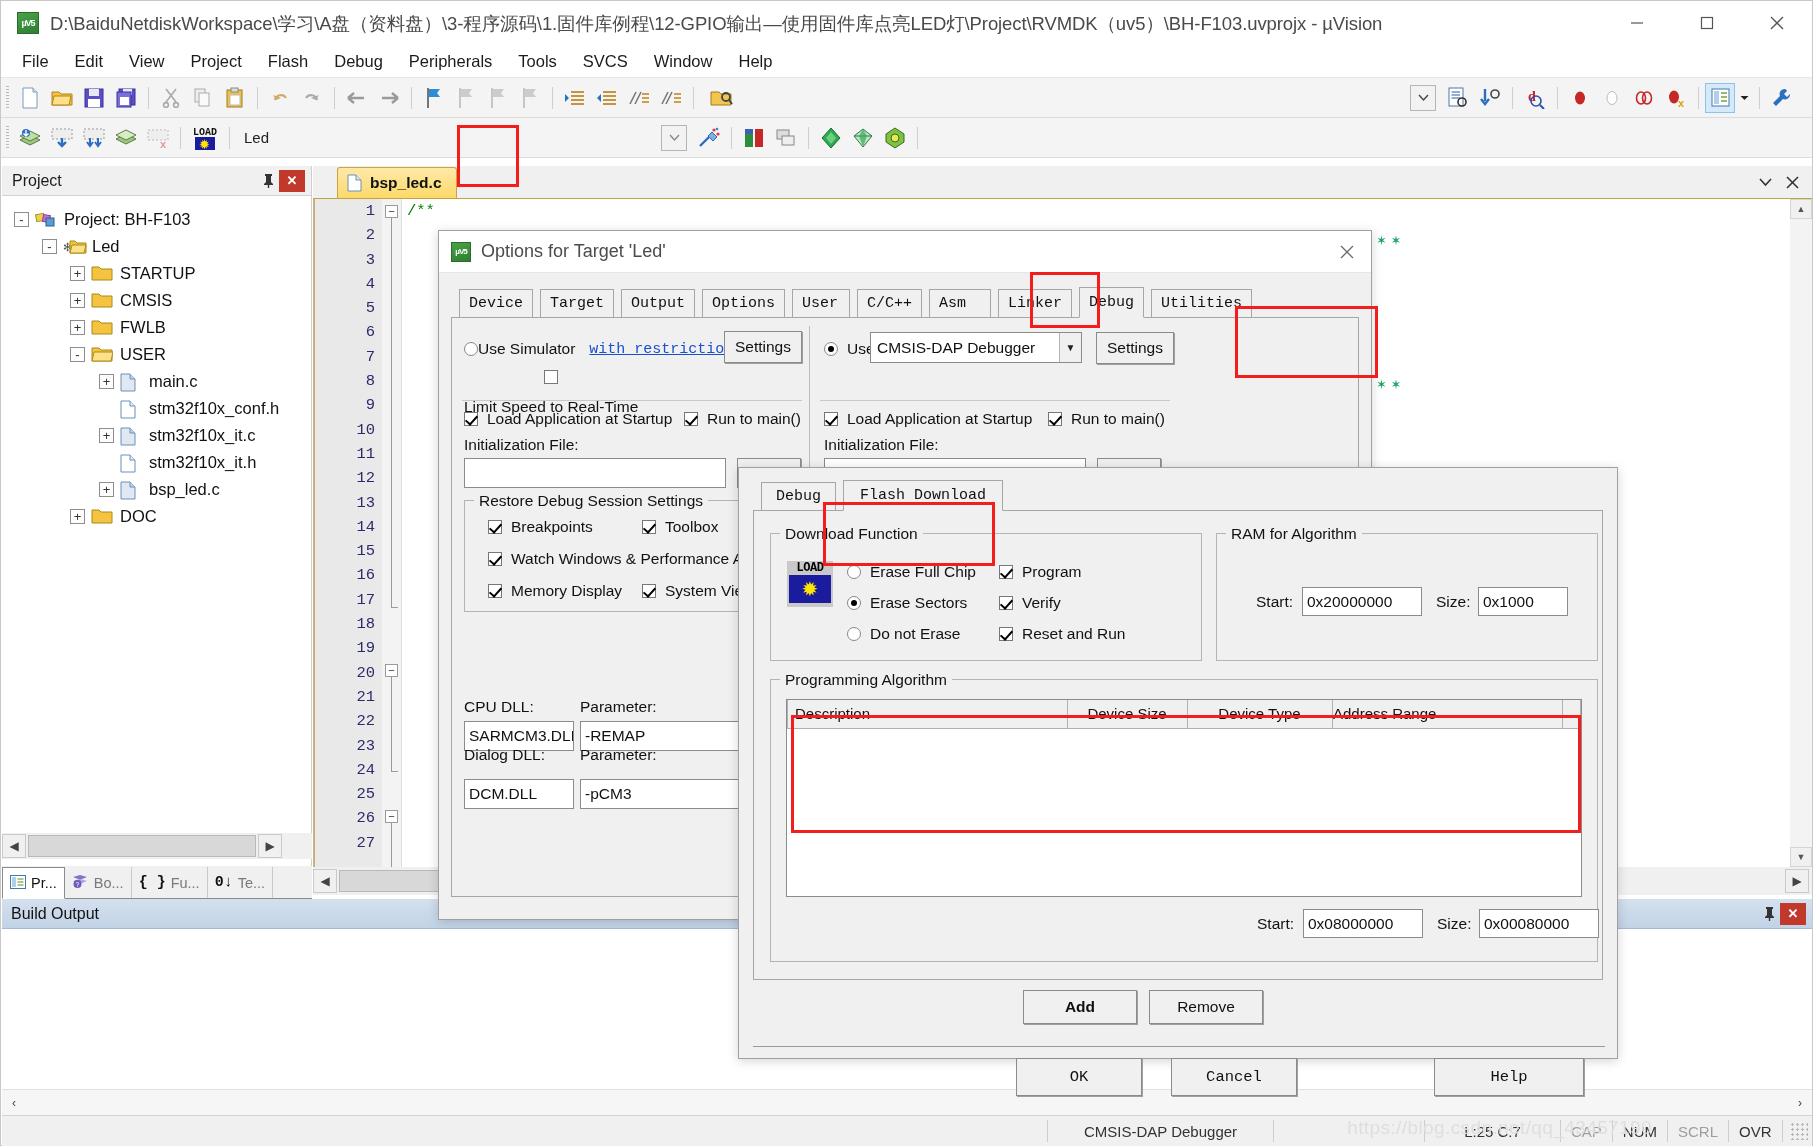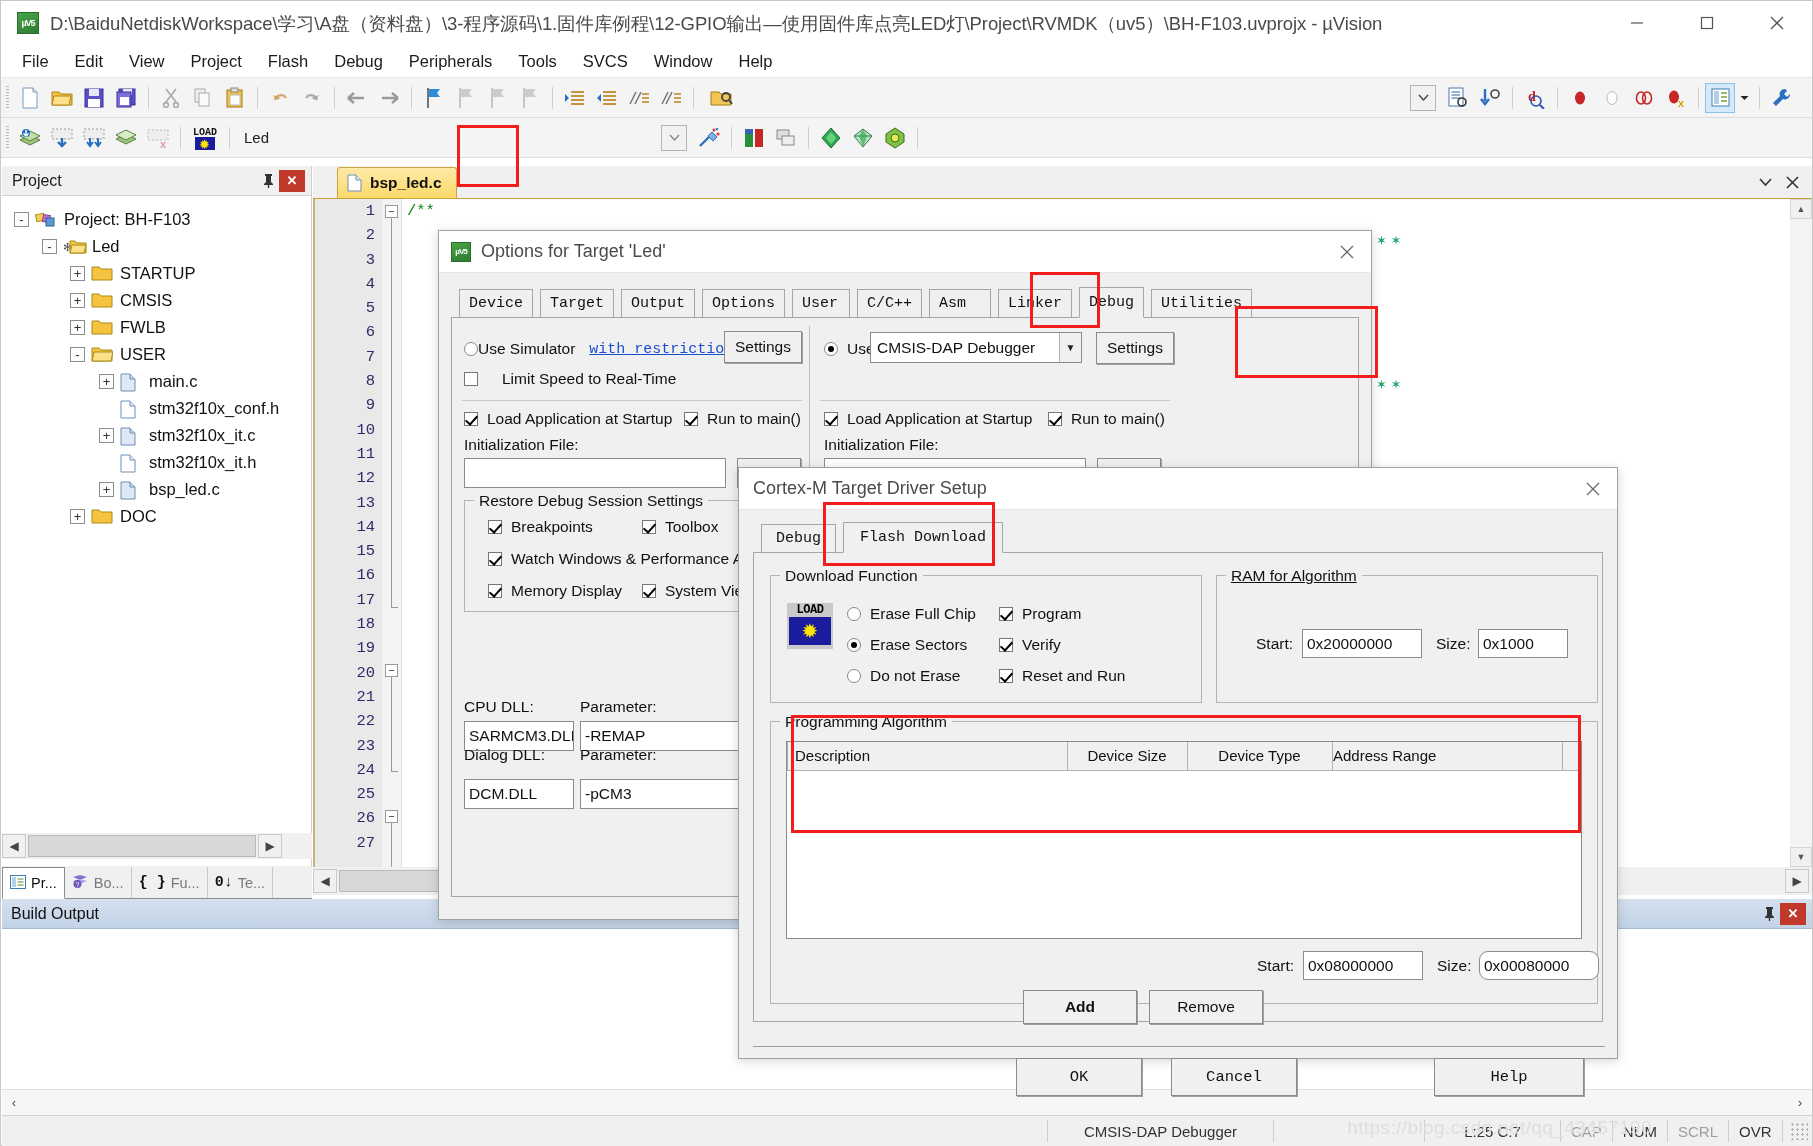--- a/index.html
+++ b/index.html
@@ -1055,21 +1055,21 @@
     <div class="tabpage">
 
       <div class="vdiv" style="left:357px; top:8px; height:360px;"></div>
 
       <div class="row" style="position:absolute; left:12px; top:22px; gap:0;text-align:right;">
         <span class="radio"></span>
         <span class="lbl">Use Simulator</span>
         <span class="glink" style="margin-left:14px">with restrictions</span>
       </div>
       <div class="btn" style="position:absolute;left:272px;top:13px;width:78px;height:32px;">Settings</div>
-      <div class="row" style="position:absolute; left:12px; top:52px; gap:24px;">
+      <div class="row" style="position:absolute; left:12px; top:52px; gap:14px;flex-direction:column;">
         <span class="chk"></span>
         <span class="lbl">Limit Speed to Real-Time</span>
       </div>
       <div class="hdiv" style="left:10px; top:82px; width:340px;"></div>
       <div class="row" style="position:absolute; left:12px; top:92px; gap:9px;">
         <span class="chk on"></span>
         <span class="lbl">Load Application at Startup</span>
       </div>
       <div class="row" style="position:absolute; left:232px; top:92px; gap:9px;">
         <span class="chk on"></span>
@@ -1133,29 +1133,20 @@
       <div class="tfield" style="position:absolute;left:372px;top:140px;width:262px;height:30px;"></div>
       <div class="btn" style="position:absolute;left:645px;top:140px;width:64px;height:30px;">Edit...</div>
     </div>
   </div>
 
   <div class="redbox" style="left:1029px; top:271px; width:70px; height:56px; z-index:40;"></div>
 
   <div class="redbox" style="left:1234px; top:305px; width:143px; height:72px; z-index:40;"></div>
 
   <div class="dlg" id="cortexDlg">
-    <div class="dlg-title">
-      <div class="dt" style="margin-left:14px">Cortex-M Target Driver Setup</div>
-      <div class="dx">
-        <svg width="18" height="18" viewBox="0 0 18 18">
-            <line x1="3" y1="3" x2="15" y2="15" stroke="#6a6a6a" stroke-width="1.3"></line>
-            <line x1="15" y1="3" x2="3" y2="15" stroke="#6a6a6a" stroke-width="1.3"></line>
-          </svg>
-      </div>
-    </div>
 
     <div class="tabstrip" style="margin:12px 0 0 14px">
       <div class="ktab" style="padding:4px 14px 5px 14px">Debug</div>
       <div class="ktab active" style="padding:4px 16px 5px 16px">Flash Download</div>
     </div>
 
     <div class="tabpage" style="height:470px;margin:0 14px 12px 14px;">
 
       <div class="groupbox" style="left:16px; top:22px; width:432px; height:128px;"></div>
       <div class="grouplbl" style="left:26px; top:14px;">Download Function</div>
@@ -1184,21 +1175,21 @@
       <div class="row" style="position:absolute;left:245px;top:83px;gap:9px;">
         <span class="chk on"></span>
         <span class="lbl">Verify</span>
       </div>
       <div class="row" style="position:absolute;left:245px;top:114px;gap:9px;">
         <span class="chk on"></span>
         <span class="lbl">Reset and Run</span>
       </div>
 
       <div class="groupbox" style="left:462px; top:22px; width:382px; height:128px;"></div>
-      <div class="grouplbl" style="left:472px; top:14px;text-decoration:underline;">RAM for Algorithm</div>
+      <div class="grouplbl" style="left:472px; top:14px;">RAM for Algorithm</div>
       <div class="lbl" style="position:absolute;left:502px;top:82px;">Start:</div>
       <div class="tfield" style="position:absolute;left:548px;top:76px;width:120px;height:29px;">0x20000000</div>
       <div class="lbl" style="position:absolute;left:682px;top:82px;">Size:</div>
       <div class="tfield" style="position:absolute;left:724px;top:76px;width:90px;height:29px;">0x1000</div>
 
       <div class="groupbox" style="left:16px; top:168px; width:828px; height:283px;"></div>
       <div class="grouplbl" style="left:26px; top:160px;">Programming Algorithm</div>
 
       <div class="listbody" style="position:absolute;left:32px;top:188px;width:796px;height:198px;border:1px solid #8b8b8b;">
         <table class="palg">
@@ -1215,21 +1206,21 @@
             <tr>
                 <td colspan="5" style="height:120px;background:#ffffff"></td>
               </tr>
           </tbody>
         </table>
       </div>
 
       <div class="lbl" style="position:absolute;left:503px;top:404px;">Start:</div>
       <div class="tfield" style="position:absolute;left:549px;top:398px;width:120px;height:29px;">0x08000000</div>
       <div class="lbl" style="position:absolute;left:683px;top:404px;">Size:</div>
-      <div class="tfield" style="position:absolute;left:725px;top:398px;width:120px;height:29px;border-radius:9px;">0x00080000</div>
+      <div class="tfield" style="position:absolute;left:725px;top:398px;width:120px;height:29px;">0x00080000</div>
     </div>
 
     <div class="btn" style="position:absolute;left:284px;top:522px;width:114px;height:34px;font-weight:bold;">Add</div>
     <div class="btn" style="position:absolute;left:410px;top:522px;width:114px;height:34px;">Remove</div>
 
     <div class="hdiv" style="position:absolute;left:14px;top:578px;width:852px;background:#9a9a9a;"></div>
 
     <div class="btn mono" style="position:absolute;left:277px;top:590px;width:126px;height:38px;">OK</div>
     <div class="btn mono" style="position:absolute;left:432px;top:590px;width:126px;height:38px;">Cancel</div>
     <div class="btn mono" style="position:absolute;left:695px;top:590px;width:150px;height:38px;">Help</div>

